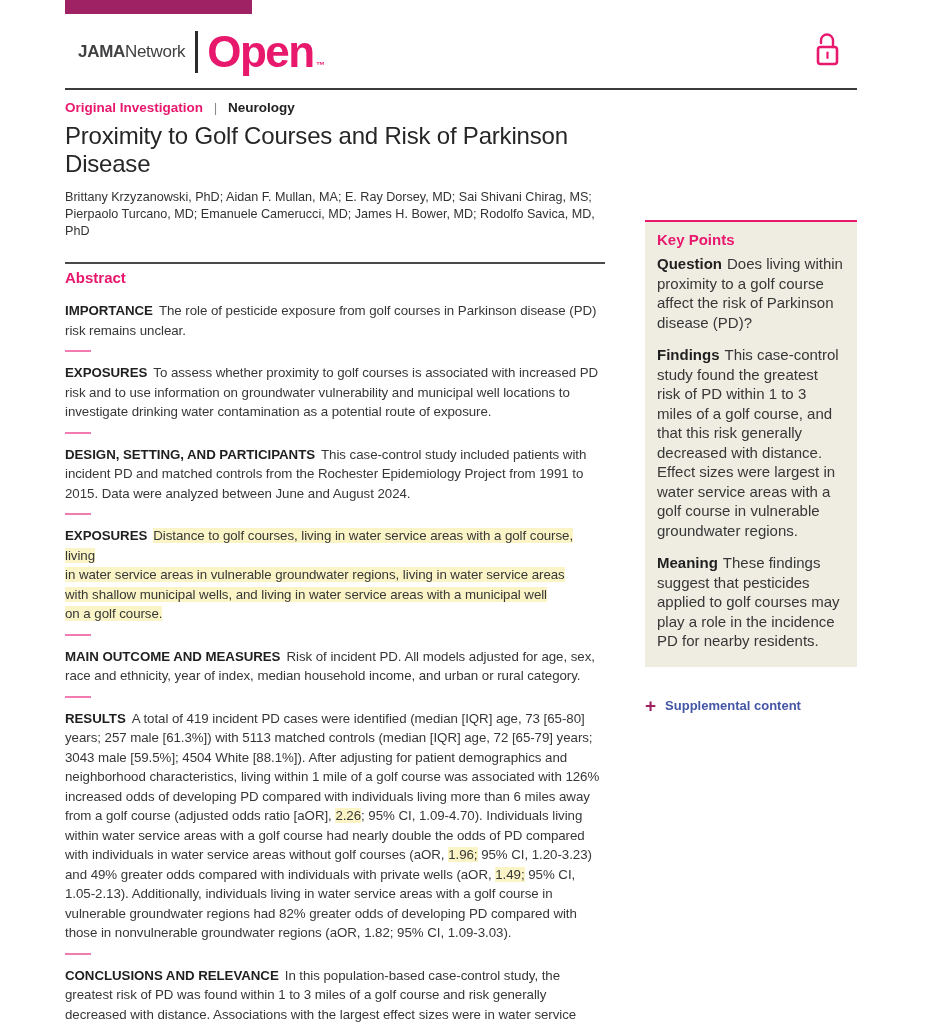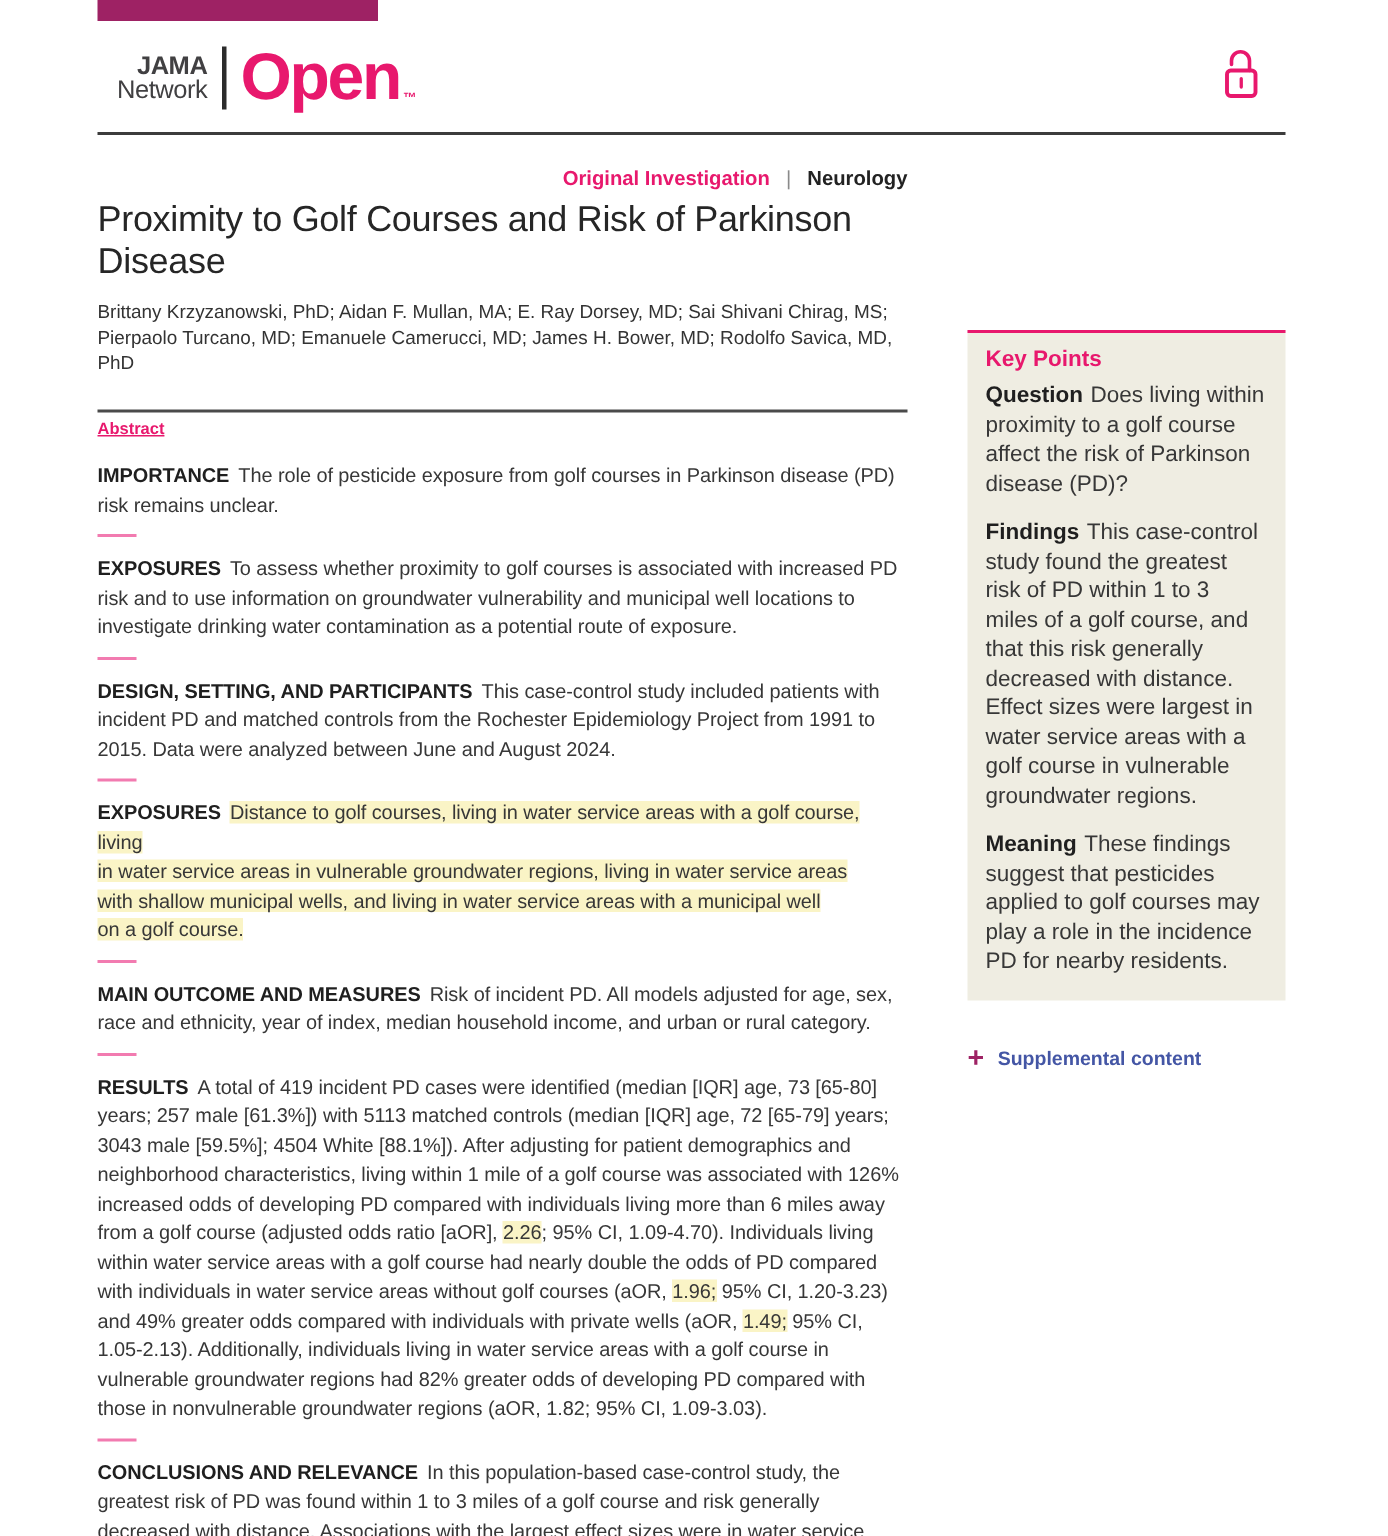--- a/index.html
+++ b/index.html
@@ -8,38 +8,38 @@
     position:relative;
     width:925px; height:1024px;
     background:#fff;
     font-family:"Liberation Sans", sans-serif;
     color:#373737;
     overflow:hidden;
   }
   .top-bar { margin-left:65px; width:187px; height:14px; background:var(--berry,#9e2264); }
   .masthead { margin:16px 0 0 78px; width:768px; display:flex; justify-content:space-between; align-items:center; }
   .logo { display:flex; align-items:center; }
-  .logo-left { display:flex; flex-direction:column; align-items:flex-end; color:#414042; line-height:0.95; letter-spacing:-0.3px; }
+  .logo-left { display:flex; flex-direction:row; align-items:flex-end; color:#414042; line-height:0.95; letter-spacing:-0.3px; }
   .logo-jama { font-size:17px; font-weight:bold; }
   .logo-network { font-size:17px; font-weight:normal; }
   .logo-bar { width:3px; height:42px; background:#2b2b2b; margin:0 9px 0 10px; }
   .logo-open { color:var(--pink,#e8186d); font-size:44px; font-weight:bold; letter-spacing:-1.5px; line-height:1; display:flex; align-items:flex-end; }
   .logo-tm { font-size:9px; font-weight:bold; margin:0 0 4px 2px; letter-spacing:0; }
   .lock-wrap { margin-right:4px; }
   .header-rule { margin:14px 0 0 65px; width:792px; height:2px; background:#3c3c3c; }
   .content { margin:8px 0 0 65px; width:792px; display:flex; gap:40px; }
   .main { width:540px; }
-  .category-line { font-size:13.5px; font-weight:bold; margin-top:13px;text-align:right; }
+  .category-line { font-size:13.5px; font-weight:bold; margin-top:2px; }
   .cat { color:var(--pink,#e8186d); }
   .sep { color:#8a8a8a; font-weight:normal; margin:0 7px; }
   .subcat { color:#222; }
   h1.title { font-size:24px; font-weight:normal; color:#262626; letter-spacing:-0.2px; margin:7px 0 11px; }
   .authors { font-size:12.6px; line-height:17px; color:#333; margin-bottom:22px; width:540px; }
   .abstract-rule { width:540px; height:2px; background:#4a4a4a; }
-  .abstract-h { font-size:11px; font-weight:bold; color:var(--pink,#e8186d); margin:5px 0 15px;text-decoration:underline; }
+  .abstract-h { font-size:15px; font-weight:bold; color:var(--pink,#e8186d); margin:5px 0 15px; }
   .body-text { font-size:13.3px; line-height:19.5px; color:#373737; letter-spacing:-0.05px; }
   .sec-label { color:#1f1f1f; margin-right:6px; }
   .hl { background:var(--highlight,#faf4c6); white-space:pre-line; }
   .pink-divider { width:26px; height:2px; background:#f27bb0; margin:10px 0 11px; }
   .sidebar { width:212px; padding-top:122px; }
   .keypoints { width:212px; background:var(--kpbg,#efede2); border-top:2px solid var(--pink,#e8186d); padding:9px 12px 14px; }
   .kp-h { font-size:15px; font-weight:bold; color:var(--pink,#e8186d); margin-bottom:6px; }
   .kp-item { font-size:15px; line-height:19.5px; color:#373737; margin-bottom:13px; }
   .kp-item:last-child { margin-bottom:2px; }
   .kp-label { color:#1f1f1f; margin-right:5px; }

